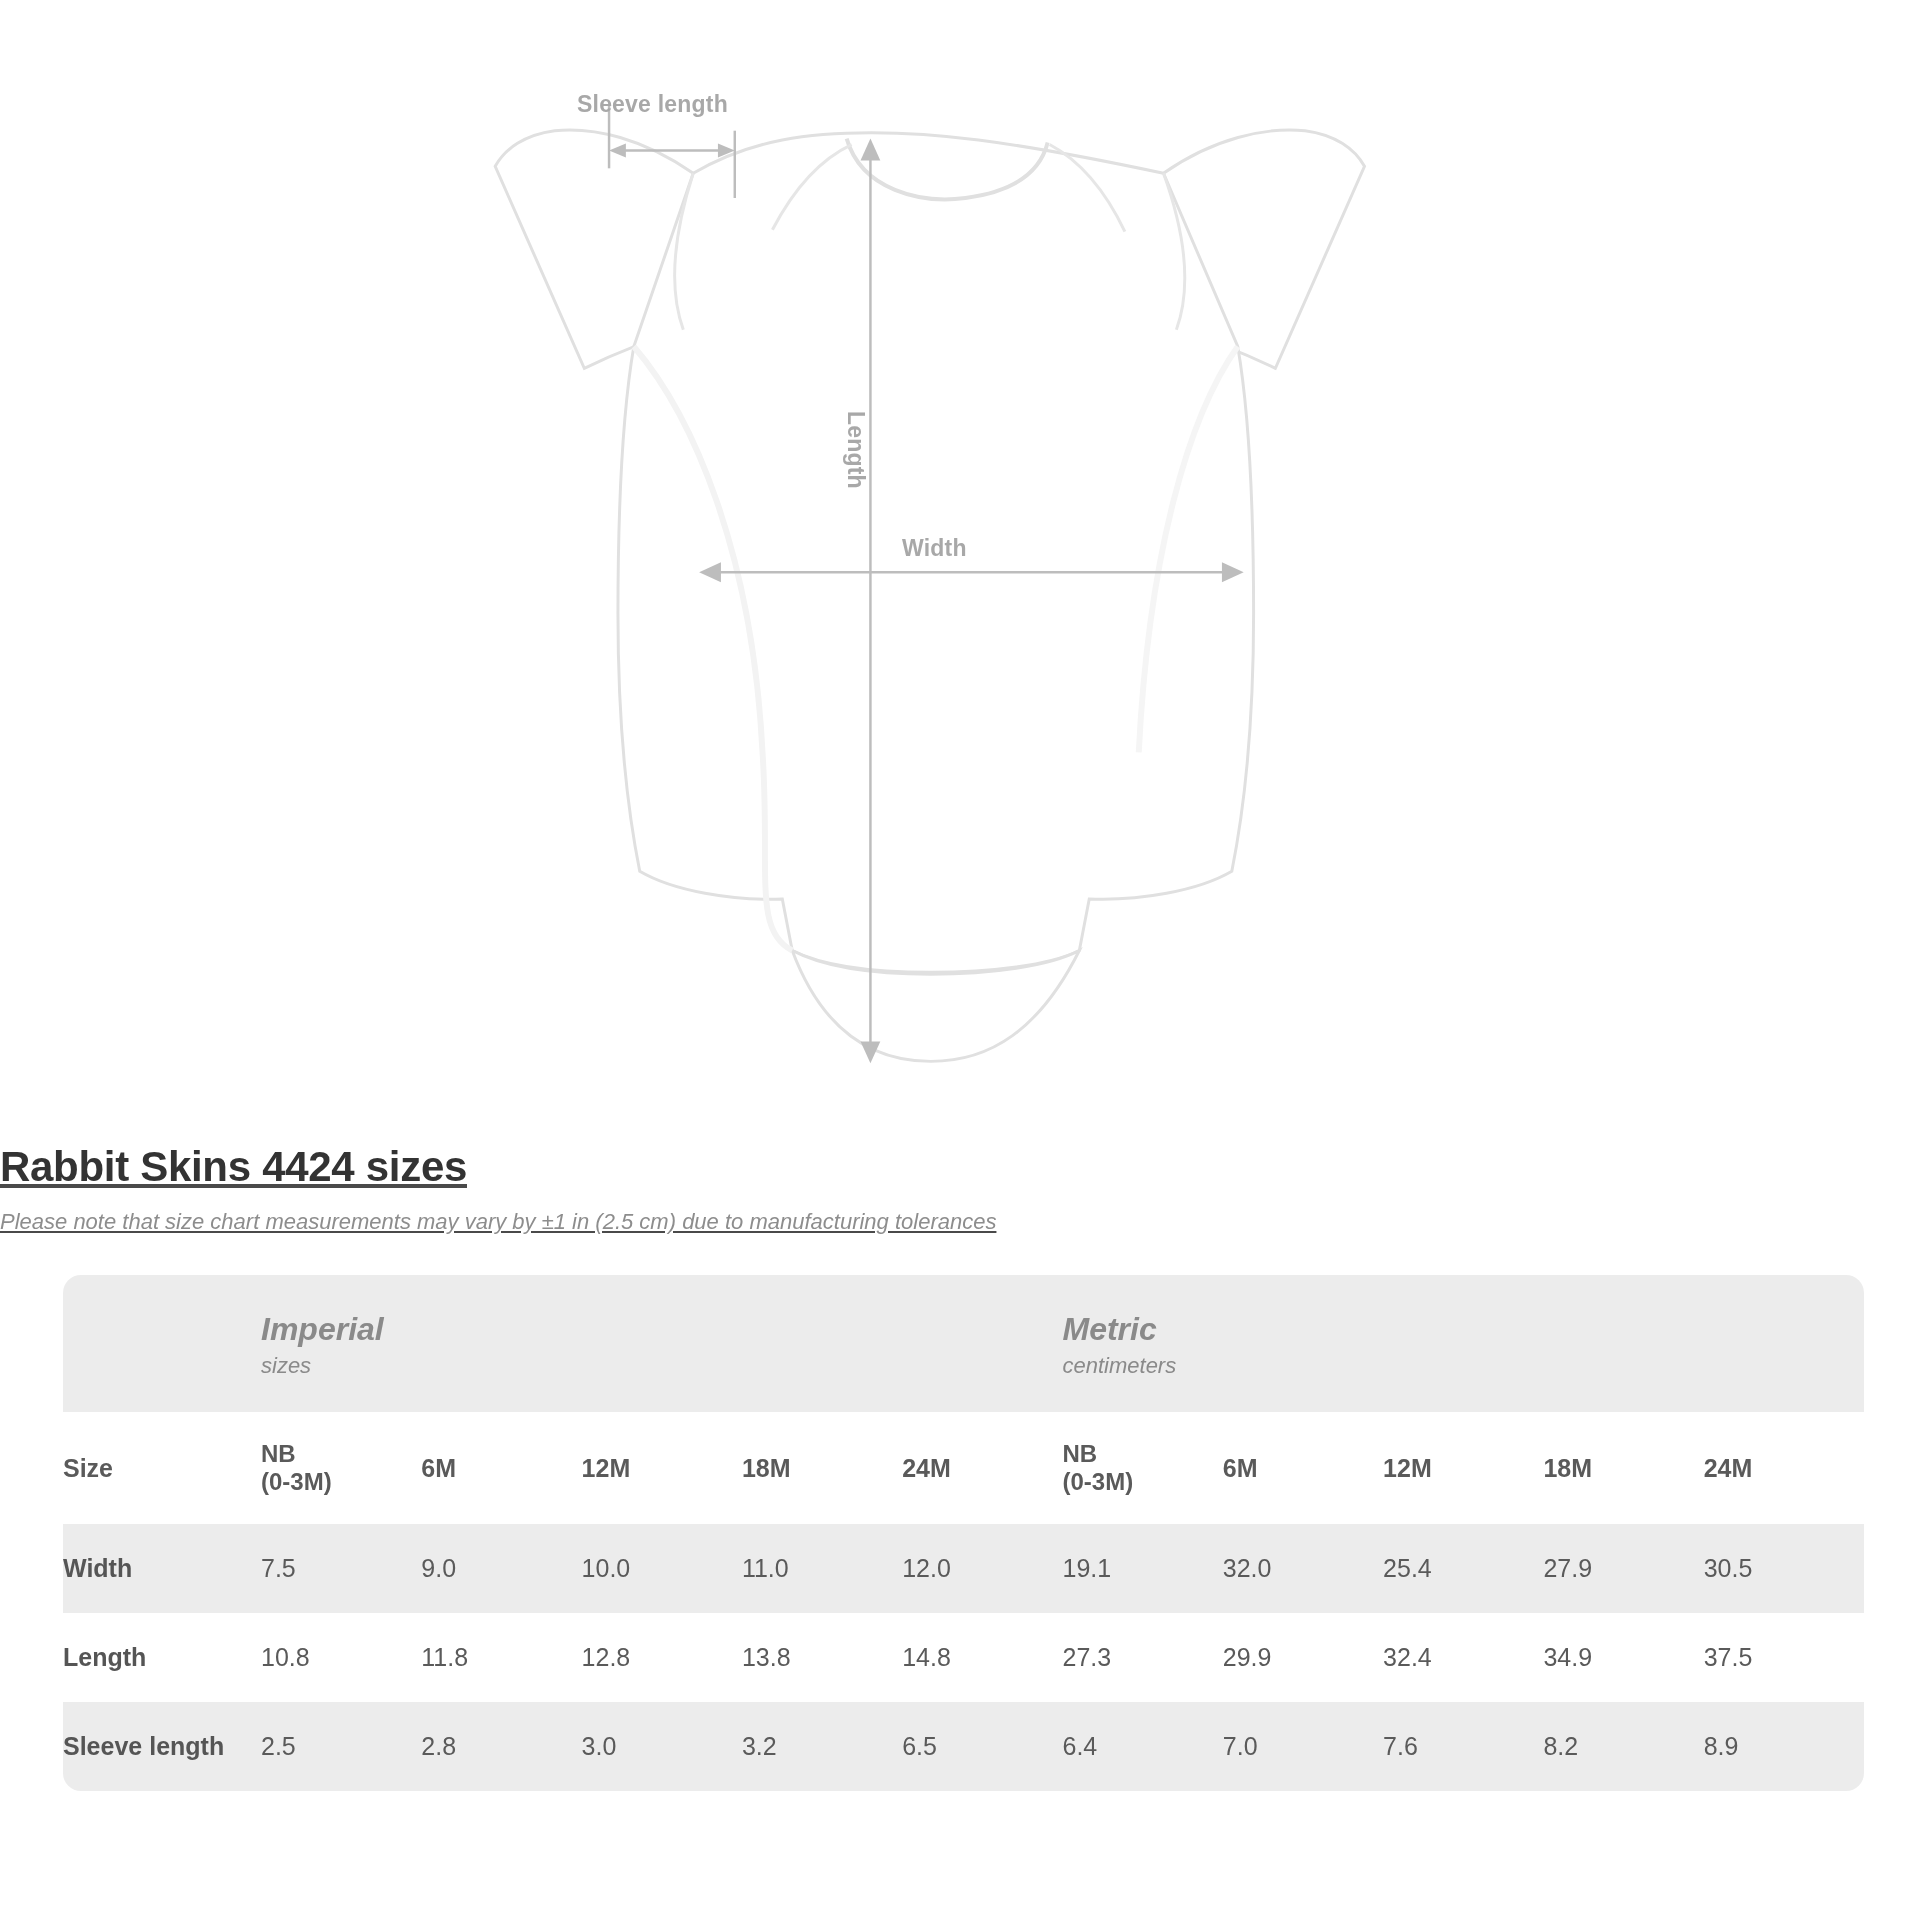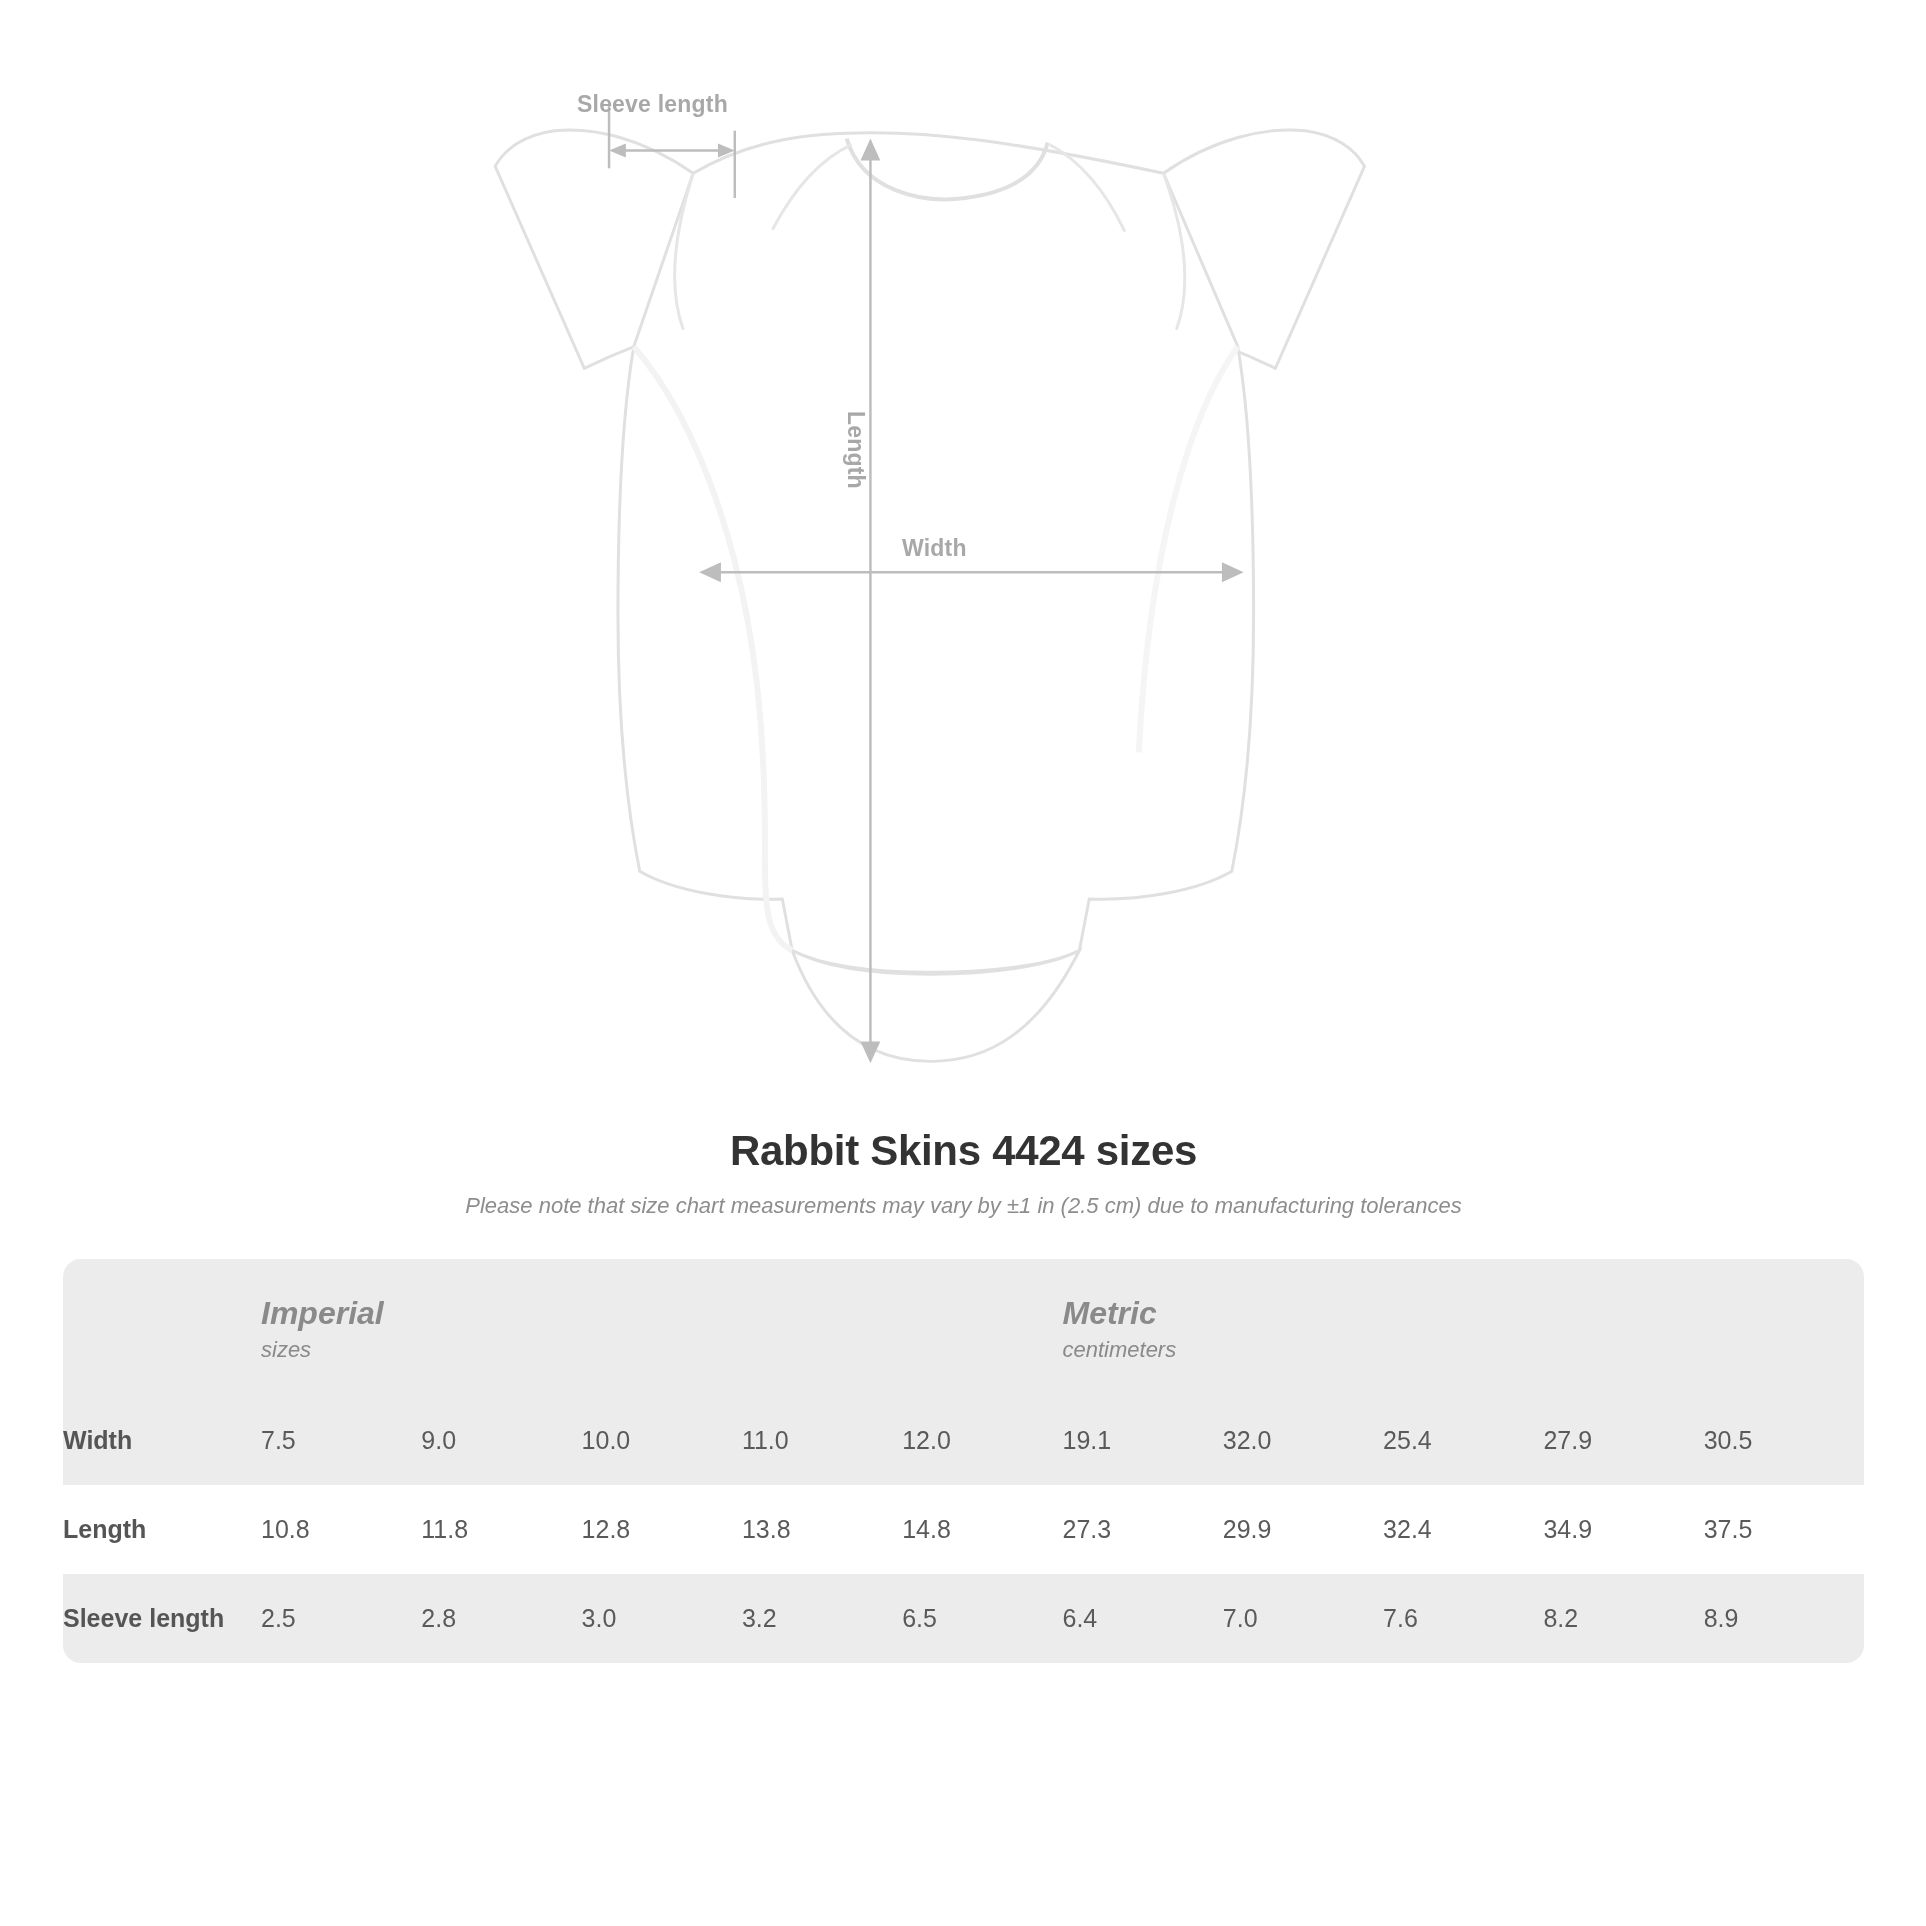--- a/index.html
+++ b/index.html
@@ -47,22 +47,23 @@
   .anno-width  { left: 902px; top: 535px; }
   .anno-length {
     left: 869px;
     top: 411px;
     transform: rotate(90deg);
     transform-origin: left top;
   }
 
   
   .title-block {
-    text-align: center;
-    margin-top: 28px;
+    text-align: left;
+    margin-top: 44px;
+    text-decoration: underline;
   }
   .chart-title {
     font-size: 42px;
     font-weight: bold;
     color: #333333;
     margin: 0 0 18px 0;
     letter-spacing: -0.3px;
   }
   .chart-note {
     font-size: 22px;
@@ -215,20 +216,39 @@
           <td colspan="5">
             <div class="unit-name">Imperial</div>
             <div class="unit-sub">sizes</div>
           </td>
           <td colspan="5">
             <div class="unit-name">Metric</div>
             <div class="unit-sub">centimeters</div>
           </td>
         </tr>
 
+        <tr class="head-row">
+          <td class="col-label">Size</td>
+          <td>
+            <span class="head-sub">NB</span>
+            <span class="head-sub">(0-3M)</span>
+          </td>
+          <td>6M</td>
+          <td>12M</td>
+          <td>18M</td>
+          <td>24M</td>
+          <td>
+            <span class="head-sub">NB</span>
+            <span class="head-sub">(0-3M)</span>
+          </td>
+          <td>6M</td>
+          <td>12M</td>
+          <td>18M</td>
+          <td>24M</td>
+        </tr>
 
         <tr class="data-row band-grey">
           <td class="col-label">Width</td>
           <td>7.5</td>
           <td>9.0</td>
           <td>10.0</td>
           <td>11.0</td>
           <td>12.0</td>
           <td>19.1</td>
           <td>32.0</td>

